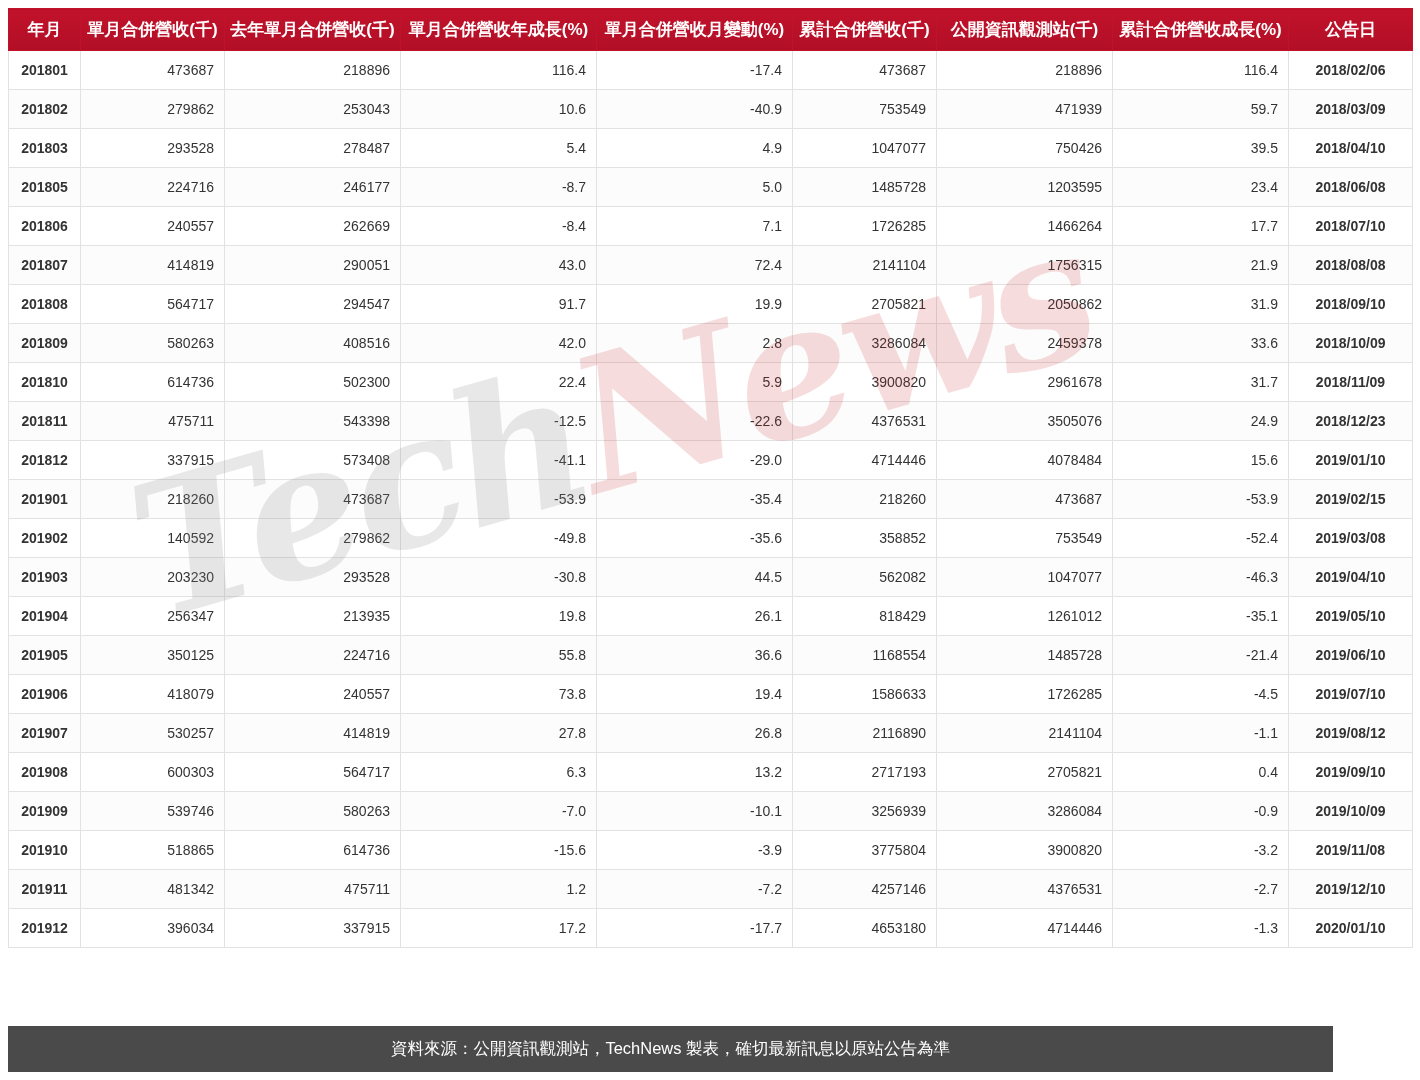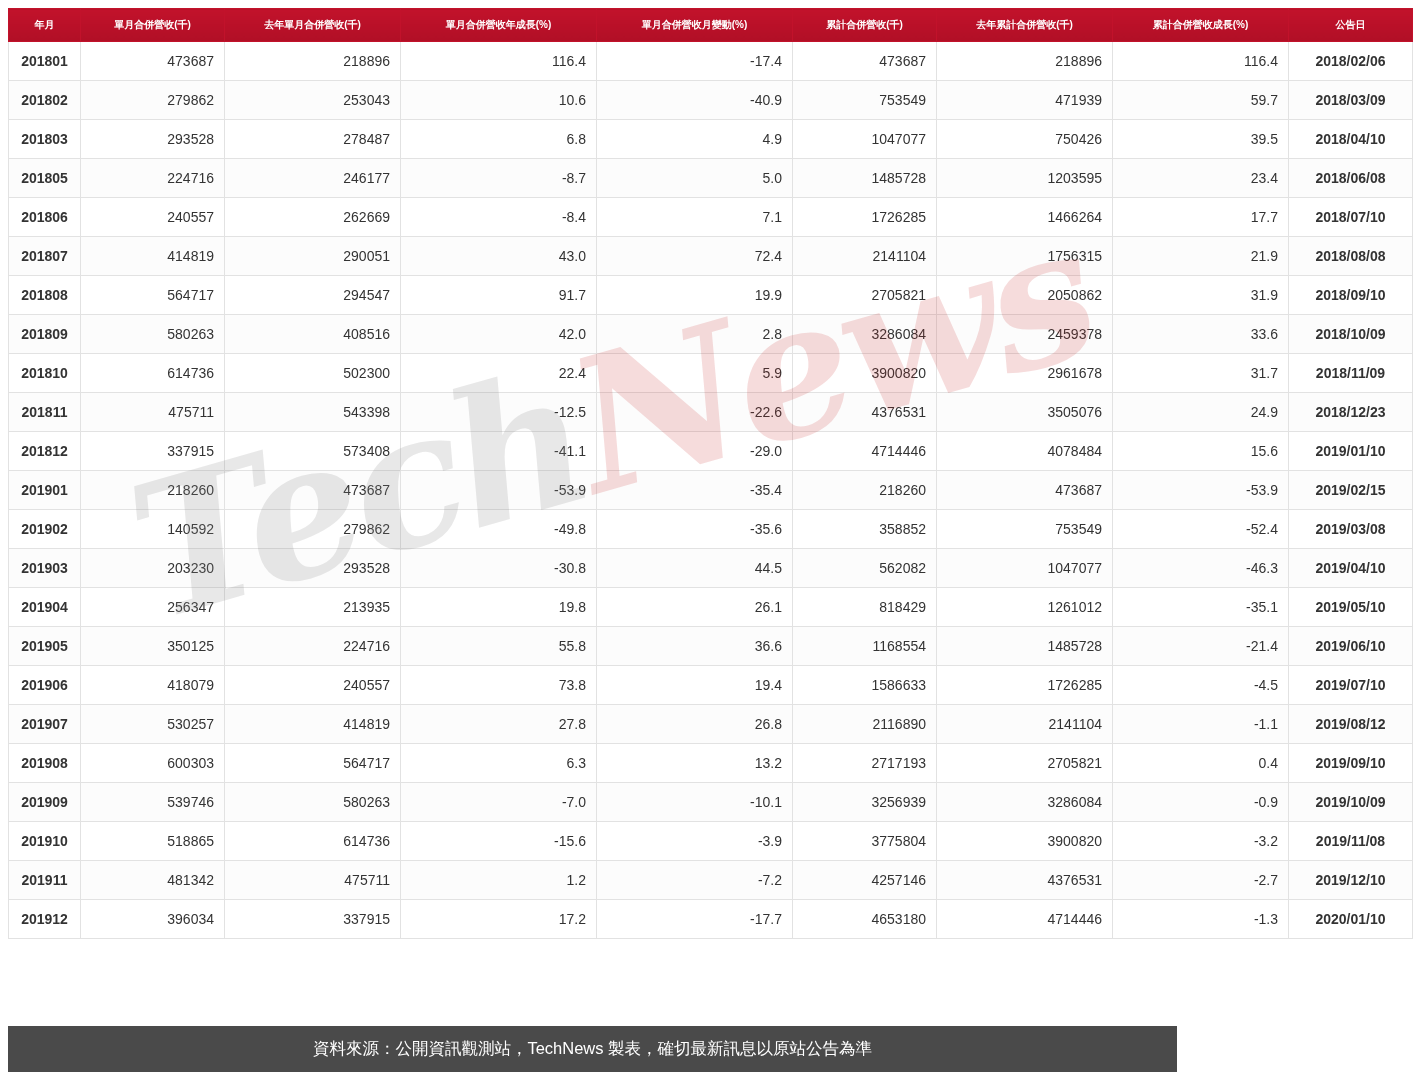--- a/index.html
+++ b/index.html
@@ -52,21 +52,21 @@
     width: 1404px;
     border-collapse: collapse;
     table-layout: fixed;
     position: relative;
     z-index: 1;
   }
   table.revenue th {
     background: #c8102e;
     background: linear-gradient(180deg, #c2122b 0%, #b10f26 100%);
     color: #ffffff;
-    font-size: 10px;
+    font-size: 17px;
     font-weight: bold;
     text-align: center;
     padding: 9px 4px;
     border: 1px solid #c2122b;
     white-space: nowrap;
   }
   table.revenue td {
     font-size: 14px;
     color: #333333;
     text-align: center;
@@ -83,21 +83,21 @@
     text-align: center;
     font-weight: bold;
   }
   table.revenue tbody tr:nth-child(even) td {
     background: rgba(249,249,249,0.55);
   }
   .footer {
     position: absolute;
     left: 8px;
     bottom: 8px;
-    width: 1169px;
+    width: 1325px;
     background: #4a4a4a;
     color: #ffffff;
     font-size: 16.5px;
     text-align: center;
     padding: 12px 0;
     box-sizing: border-box;
     z-index: 10;
   }
   
   col.c0 { width: 72px; }
@@ -132,21 +132,21 @@
         <col class="c8">
     </colgroup>
     <thead>
       <tr>
         <th>年月</th>
         <th>單月合併營收(千)</th>
         <th>去年單月合併營收(千)</th>
         <th>單月合併營收年成長(%)</th>
         <th>單月合併營收月變動(%)</th>
         <th>累計合併營收(千)</th>
-        <th>去年累計合併營收(千)</th>
+        <th>公開資訊觀測站(千)</th>
         <th>累計合併營收成長(%)</th>
         <th>公告日</th>
       </tr>
     </thead>
     <tbody id="tbody">
         <tr>
           <td class="ctr">201801</td>
           <td class="num">473687</td>
           <td class="num">218896</td>
           <td class="num">116.4</td>
@@ -164,21 +164,21 @@
           <td class="num">-40.9</td>
           <td class="num">753549</td>
           <td class="num">471939</td>
           <td class="num">59.7</td>
           <td class="ctr">2018/03/09</td>
         </tr>
         <tr>
           <td class="ctr">201803</td>
           <td class="num">293528</td>
           <td class="num">278487</td>
-          <td class="num">6.8</td>
+          <td class="num">5.4</td>
           <td class="num">4.9</td>
           <td class="num">1047077</td>
           <td class="num">750426</td>
           <td class="num">39.5</td>
           <td class="ctr">2018/04/10</td>
         </tr>
         <tr>
           <td class="ctr">201805</td>
           <td class="num">224716</td>
           <td class="num">246177</td>

